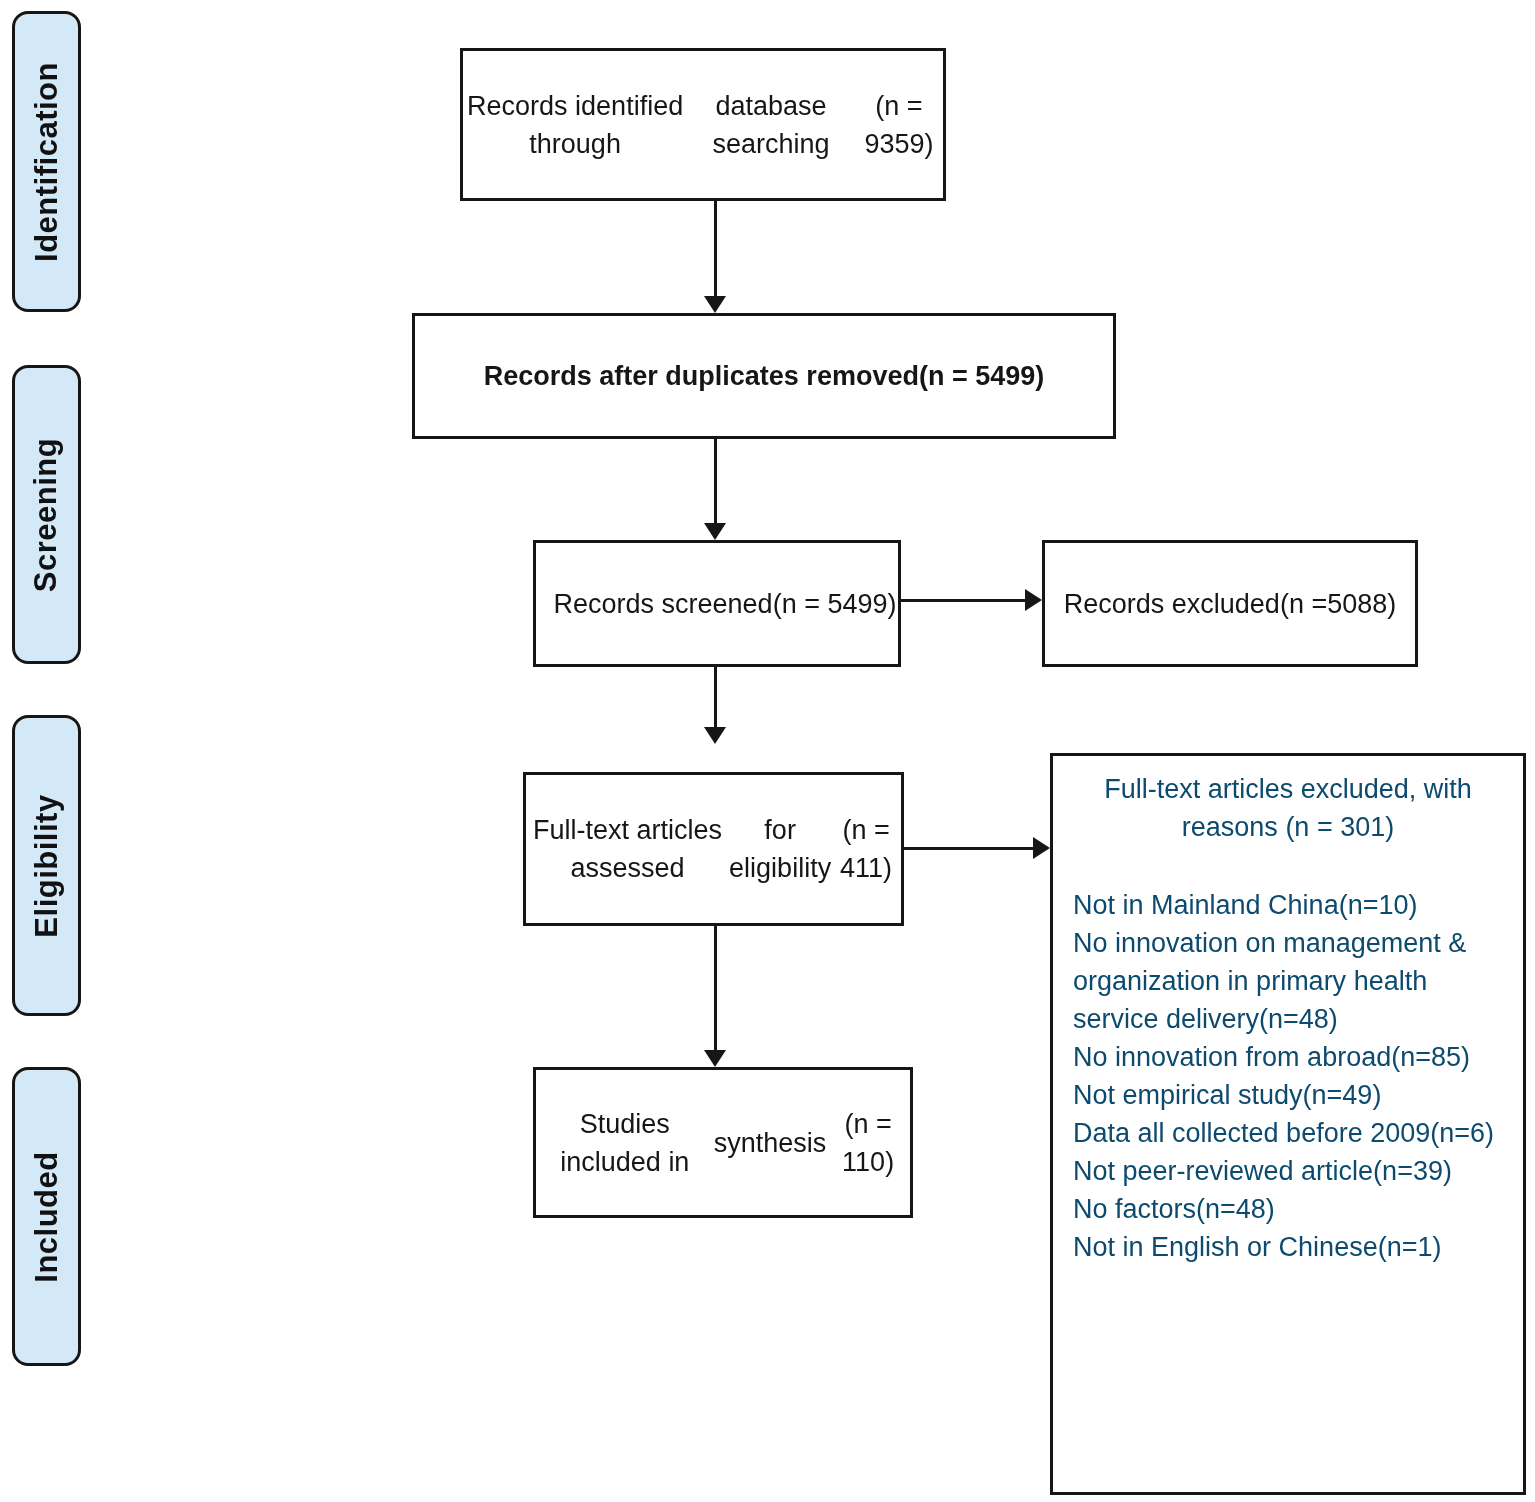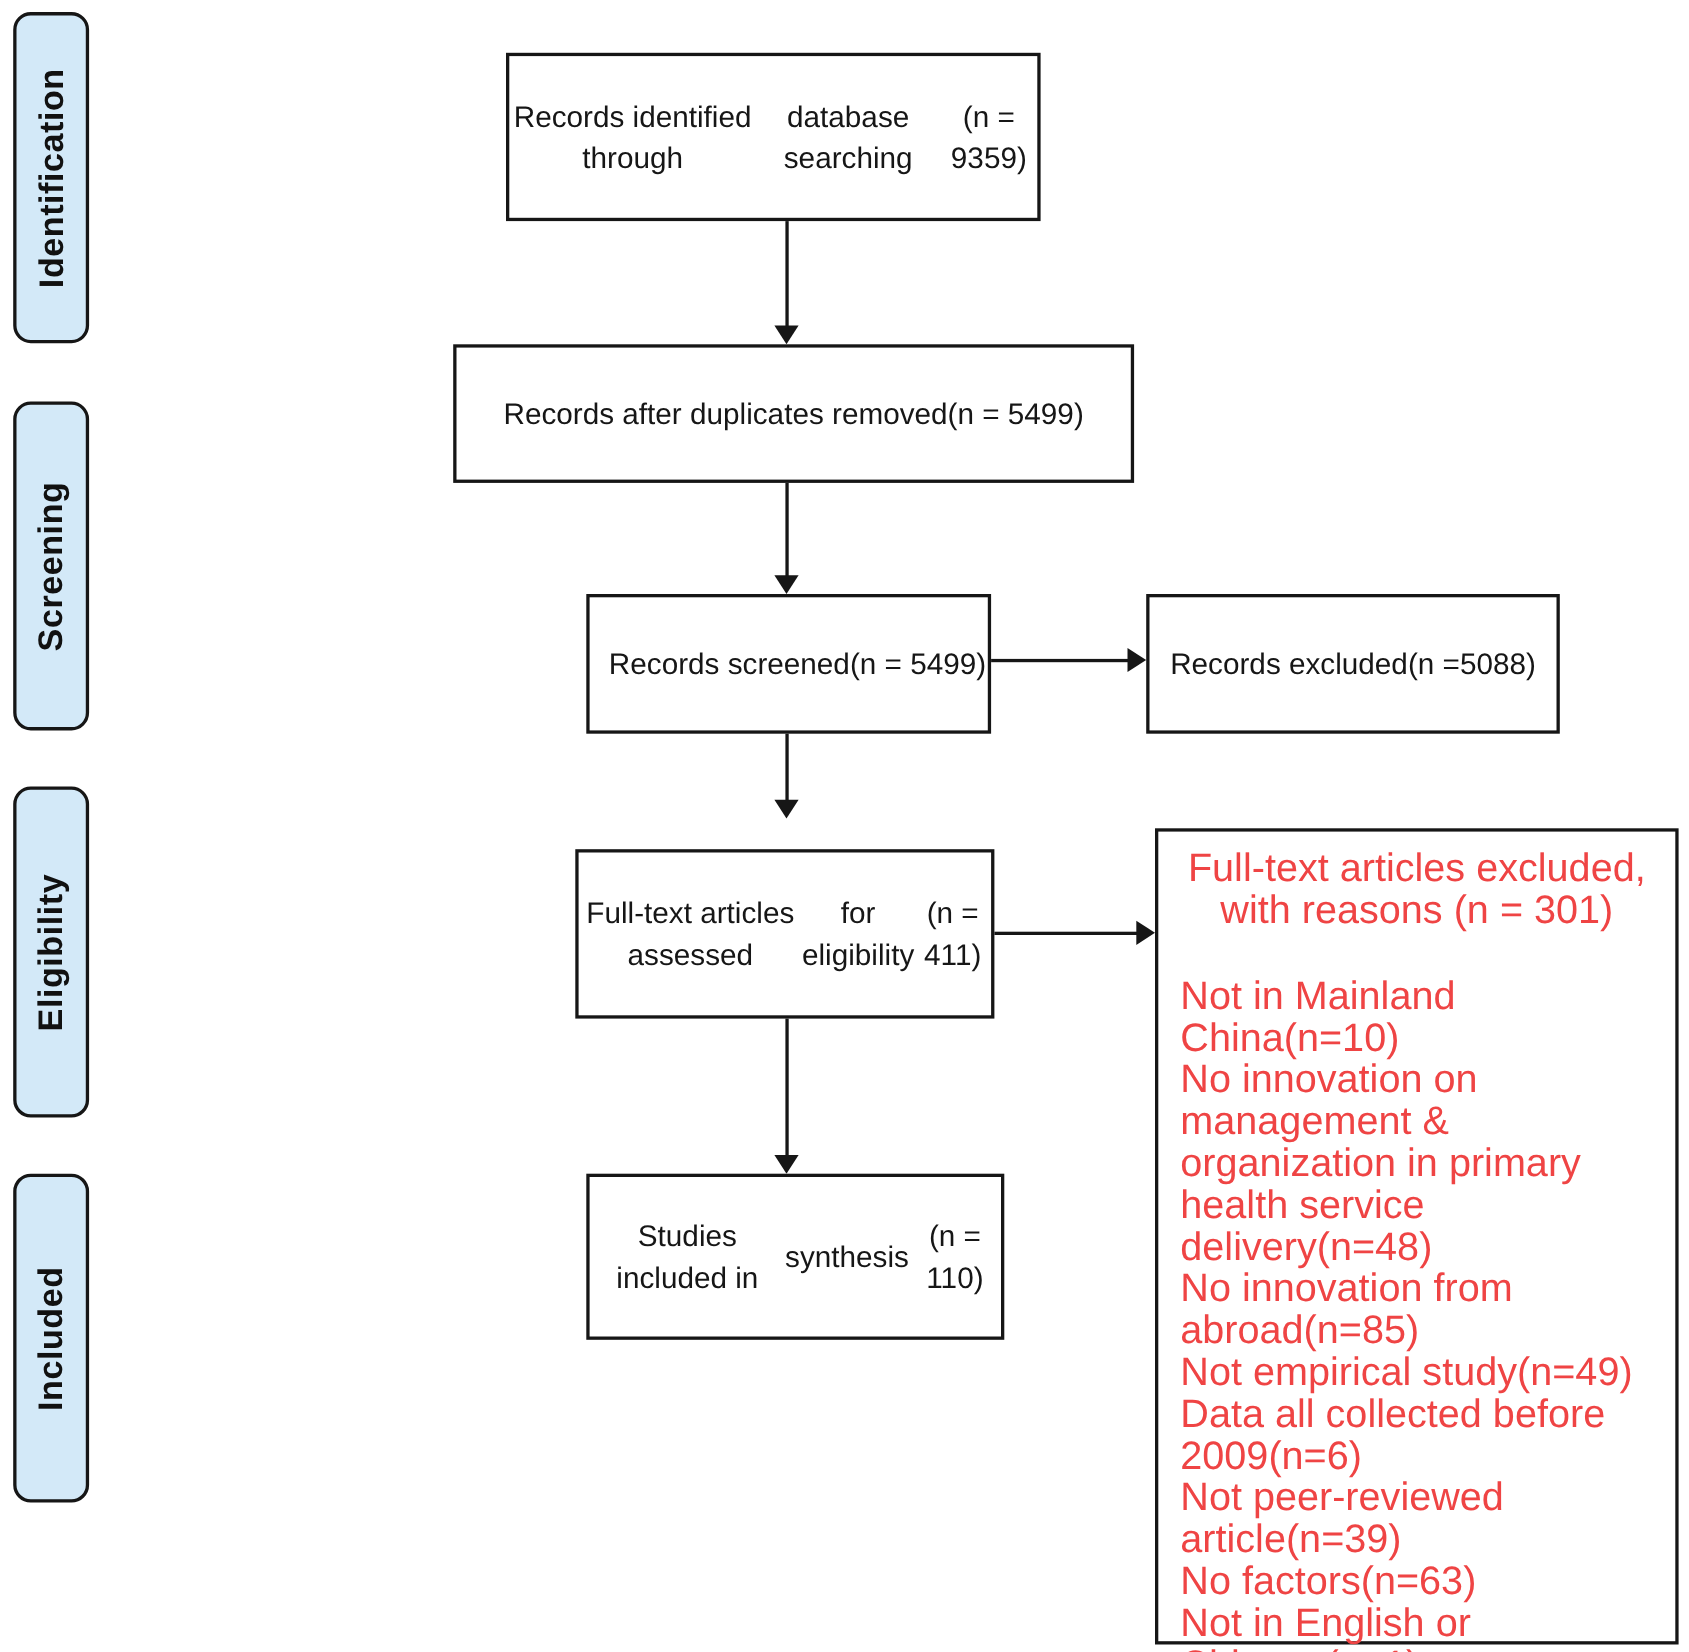--- a/index.html
+++ b/index.html
@@ -52,23 +52,23 @@
     line-height: 38px;
     color: #161616;
   }
   .fbox .bline { display: block; }
   
   #box-reasons {
     position: absolute;
     background: #ffffff;
     border: 3px solid #161616;
     box-sizing: border-box;
-    font-size: 36px;
+    font-size: 27px;
     line-height: 38px;
-    color: #ef4444;
+    color: #0c4a6e;
     padding: 14px 20px 0 20px;
   }
   #box-reasons .heading { text-align: center; }
   #box-reasons .reasons-list { margin-top: 40px; text-align: left; }
   
   .aline-v {
     position: absolute;
     width: 3px;
     background: #161616;
   }
@@ -112,21 +112,21 @@
 
   <div class="fbox" style="left:460px;top:48px;width:486px;height:153px;">
     <span class="bline">Records identified through</span>
     <span class="bline">database searching</span>
     <span class="bline">(n = 9359)</span>
   </div>
 
   <div class="aline-v" style="left:714px;top:201px;height:96px;"></div>
   <div class="ahead-down" style="left:704px;top:296px;"></div>
 
-  <div class="fbox" style="left:412px;top:313px;width:619px;height:126px;">
+  <div class="fbox" style="left:412px;top:313px;width:704px;height:126px;font-weight:bold;">
     <span class="bline">Records after duplicates removed</span>
     <span class="bline">(n = 5499)</span>
   </div>
 
   <div class="aline-v" style="left:714px;top:439px;height:85px;"></div>
   <div class="ahead-down" style="left:704px;top:523px;"></div>
 
   <div class="fbox" style="left:533px;top:540px;width:368px;height:127px;padding-left:16px;">
     <span class="bline">Records screened</span>
     <span class="bline">(n = 5499)</span>
@@ -158,21 +158,21 @@
       <span class="bline">reasons</span>
       <span class="bline">(n = 301)</span>
     </div>
     <div class="reasons-list">
       <div class="reason">Not in Mainland China(n=10)</div>
       <div class="reason">No innovation on management &amp; organization in primary health service delivery(n=48)</div>
       <div class="reason">No innovation from abroad(n=85)</div>
       <div class="reason">Not empirical study(n=49)</div>
       <div class="reason">Data all collected before 2009(n=6)</div>
       <div class="reason">Not peer-reviewed article(n=39)</div>
-      <div class="reason">No factors(n=63)</div>
+      <div class="reason">No factors(n=48)</div>
       <div class="reason">Not in English or Chinese(n=1)</div>
     </div>
   </div>
 
   <div class="aline-v" style="left:714px;top:926px;height:125px;"></div>
   <div class="ahead-down" style="left:704px;top:1050px;"></div>
 
   <div class="fbox" style="left:533px;top:1067px;width:380px;height:151px;">
     <span class="bline">Studies included in</span>
     <span class="bline">synthesis</span>

